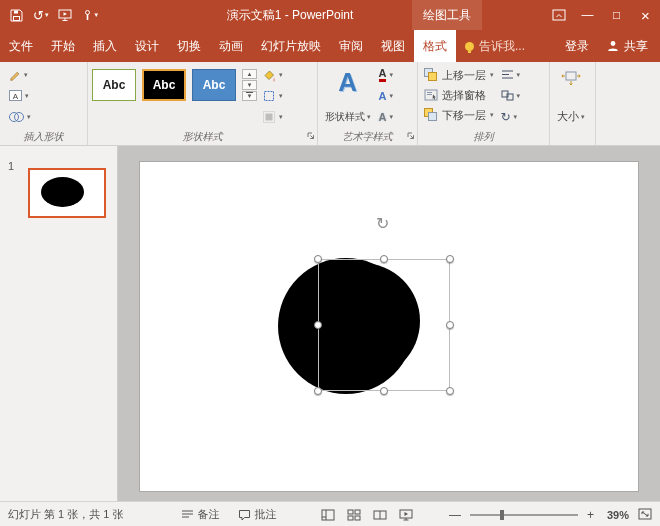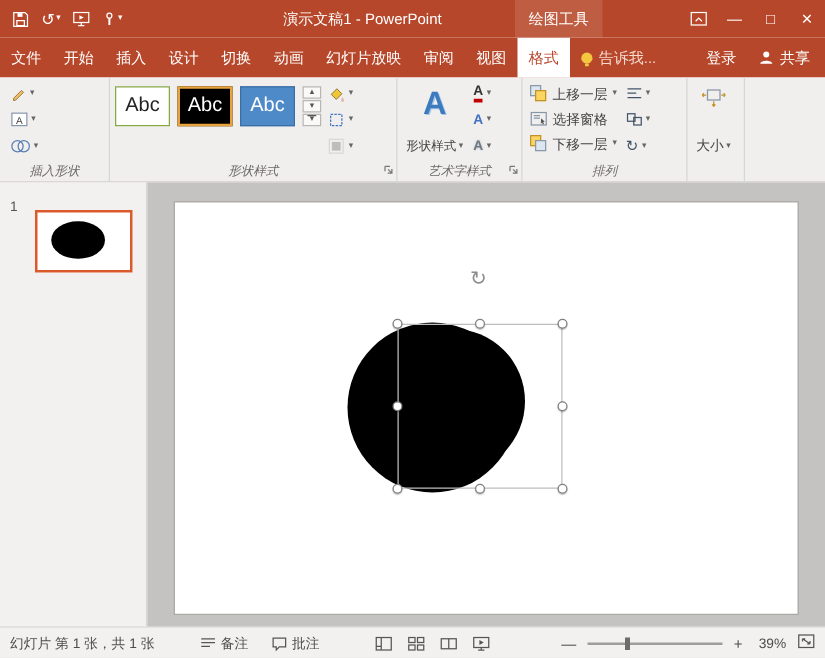--- a/index.html
+++ b/index.html
@@ -54,21 +54,21 @@
   .tb-icon{display:inline-block;width:13px;height:11px;border:1px solid #8896AA;font-size:8px;line-height:11px;
            text-align:center;color:#444;box-sizing:border-box;background:#fff;}
   .i-merge{position:relative;width:15px;height:12px;display:inline-block;}
   .i-merge:before,.i-merge:after{content:"";position:absolute;width:8px;height:8px;border:1px solid #5A7FB5;border-radius:50%;top:1px;}
   .i-merge:before{left:0;}
   .i-merge:after{left:5px;}
 
   
   .gallery{display:flex;align-items:flex-start;gap:6px;margin-top:4px;}
   .style-thumb{width:44px;height:32px;box-sizing:border-box;border:1px solid #ACAAA8;background:#fff;
-               display:flex;align-items:center;justify-content:center;font-size:16px;color:#222;cursor:default;}
+               display:flex;align-items:center;justify-content:center;font-size:12px;color:#222;cursor:default;font-weight:bold;}
   .style-thumb.t1{border-color:#86A845;}
   .style-thumb.t2{background:#000;color:#fff;border:2px solid #E8A33D;}
   .style-thumb.t3{background:#4E8AC8;color:#fff;border-color:#3A6EA5;}
   .gal-arrows{display:flex;flex-direction:column;gap:1px;}
   .gal-btn{width:15px;height:10px;box-sizing:border-box;background:#FAF9F8;border:1px solid #B8B6B4;
            font-size:7px;line-height:8px;display:flex;align-items:center;justify-content:center;color:#555;cursor:default;}
   .gal-btn.more{flex-direction:column;}
   .gal-btn.more i{display:block;width:7px;border-top:1px solid #555;margin-bottom:-1px;}
 
   
@@ -100,29 +100,29 @@
   .slide{position:absolute;left:22px;top:16px;width:498px;height:329px;background:#fff;box-shadow:0 0 0 1px #ABA9A7;}
   .blob-svg{position:absolute;left:0;top:0;}
   .selbox{position:absolute;left:178px;top:97px;width:132px;height:132px;border:1px solid #BDBDBD;box-sizing:border-box;}
   .handle{position:absolute;width:8px;height:8px;background:#fff;border:1px solid #7F7F7F;border-radius:50%;
           box-sizing:border-box;box-shadow:0 1px 1px rgba(0,0,0,.25);}
   .rotate-handle{position:absolute;left:236px;top:54px;font-size:16px;line-height:16px;color:#8C8C8C;cursor:default;}
 
   
   .statusbar{height:26px;box-sizing:border-box;background:#F3F1EF;border-top:1px solid #D5D3D1;
              display:flex;align-items:center;font-size:11px;color:#4F4D4B;padding:0 8px;}
-  .sb-info{margin-right:36px;white-space:nowrap;}
+  .sb-info{margin-right:57px;white-space:nowrap;}
   .sb-btn{display:flex;align-items:center;gap:4px;margin-right:18px;cursor:default;white-space:nowrap;}
   .sb-views{display:flex;gap:12px;margin-left:26px;align-items:center;}
   .sb-view{display:flex;align-items:center;cursor:default;}
   .zoom{margin-left:auto;display:flex;align-items:center;gap:9px;}
   .zoom-track{width:108px;height:2px;background:#9F9D9B;position:relative;}
   .zoom-thumb{position:absolute;left:30px;top:-4px;width:4px;height:10px;background:#6E6C6A;}
   .zoom-sign{font-size:12px;color:#4F4D4B;cursor:default;}
-  .zoom-pct{min-width:26px;text-align:right;cursor:default;}
+  .zoom-pct{min-width:26px;text-align:right;cursor:default;font-weight:bold;}
 </style>
 </head>
 <body>
 
 <div class="app">
 
   <div class="titlebar">
     <div class="qat">
       <span class="qat-btn">
         <svg width="13" height="13" viewBox="0 0 13 13">

